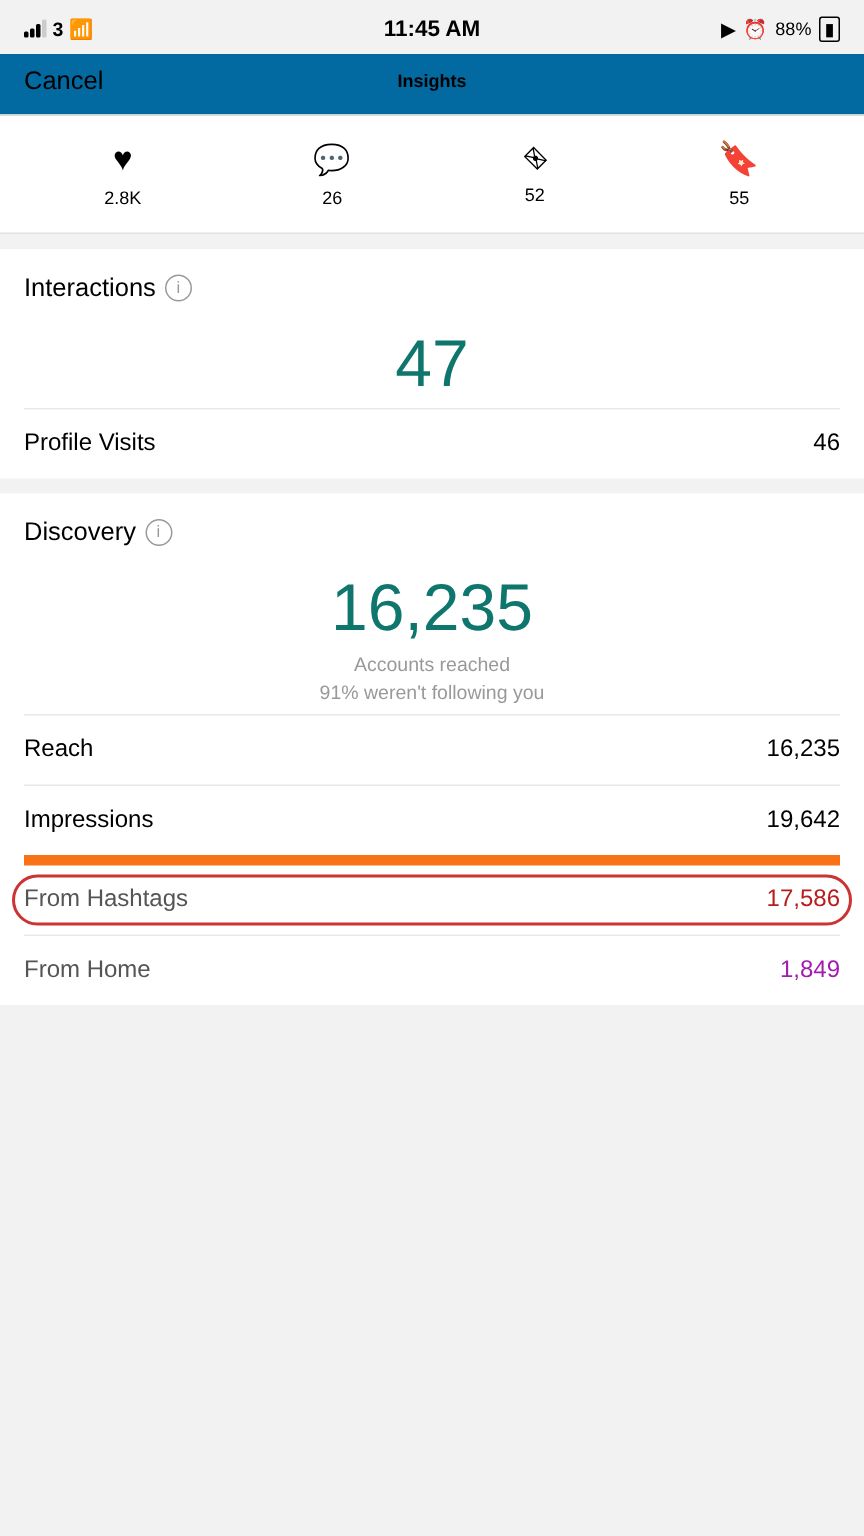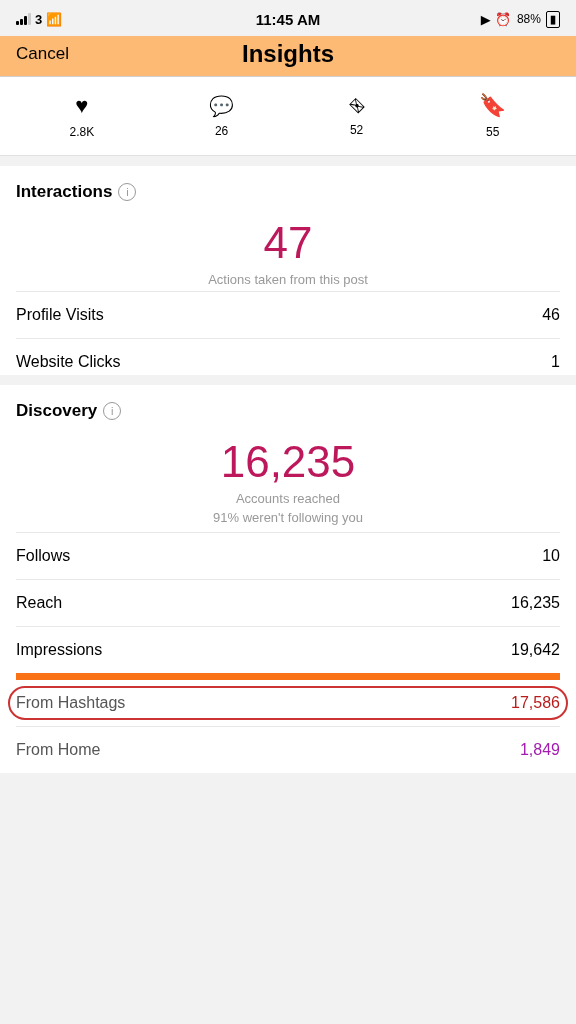--- a/index.html
+++ b/index.html
@@ -49,34 +49,34 @@
       height: 12px;
     }
     .signal-bar {
       width: 3px;
       background: #000;
       border-radius: 1px;
     }
 
     
     .nav-bar {
-      background: #fdba74;
+      background: #0369a1;
       display: flex;
       justify-content: space-between;
       align-items: center;
       padding: 8px 16px 12px 16px;
       border-bottom: 1px solid #d0d0d0;
     }
     .nav-cancel {
       font-size: 17px;
       color: #000;
       cursor: pointer;
     }
     .nav-title {
-      font-size: 24px;
+      font-size: 12px;
       font-weight: 700;
       color: #000;
       position: absolute;
       left: 50%;
       transform: translateX(-50%);
     }
     .nav-spacer { width: 60px; }
 
     
     .stats-row {
@@ -109,41 +109,41 @@
       padding: 16px 16px 0 16px;
     }
     .section-header {
       display: flex;
       align-items: center;
       gap: 6px;
       margin-bottom: 16px;
     }
     .section-title {
       font-size: 17px;
-      font-weight: 700;
+      font-weight: 400;
       color: #000;
     }
     .info-circle {
       width: 18px;
       height: 18px;
       border: 1.5px solid #999;
       border-radius: 50%;
       display: flex;
       align-items: center;
       justify-content: center;
       font-size: 11px;
       color: #999;
       cursor: pointer;
     }
 
     .big-number {
       text-align: center;
       font-size: 44px;
       font-weight: 300;
-      color: #be185d;
+      color: #0f766e;
       margin-bottom: 4px;
     }
     .big-number-sub {
       text-align: center;
       font-size: 13px;
       color: #999;
       margin-bottom: 4px;
     }
     .big-number-sub2 {
       text-align: center;
@@ -258,45 +258,36 @@
     <span class="stat-value">55</span>
   </div>
 </div>
 
 <div class="section">
   <div class="section-header">
     <span class="section-title">Interactions</span>
     <div class="info-circle">i</div>
   </div>
   <div class="big-number">47</div>
-  <div class="big-number-sub">Actions taken from this post</div>
 
   <div class="stat-row">
     <span class="stat-row-label">Profile Visits</span>
     <span class="stat-row-value">46</span>
-  </div>
-  <div class="stat-row section-bottom-pad">
-    <span class="stat-row-label">Website Clicks</span>
-    <span class="stat-row-value">1</span>
   </div>
 </div>
 
 <div class="section">
   <div class="section-header">
     <span class="section-title">Discovery</span>
     <div class="info-circle">i</div>
   </div>
   <div class="big-number">16,235</div>
   <div class="big-number-sub">Accounts reached</div>
   <div class="big-number-sub2">91% weren't following you</div>
 
-  <div class="stat-row">
-    <span class="stat-row-label">Follows</span>
-    <span class="stat-row-value">10</span>
-  </div>
 
   <div class="stat-row">
     <span class="stat-row-label">Reach</span>
     <span class="stat-row-value">16,235</span>
   </div>
 
   <div class="stat-row">
     <span class="stat-row-label">Impressions</span>
     <span class="stat-row-value">19,642</span>
   </div>

